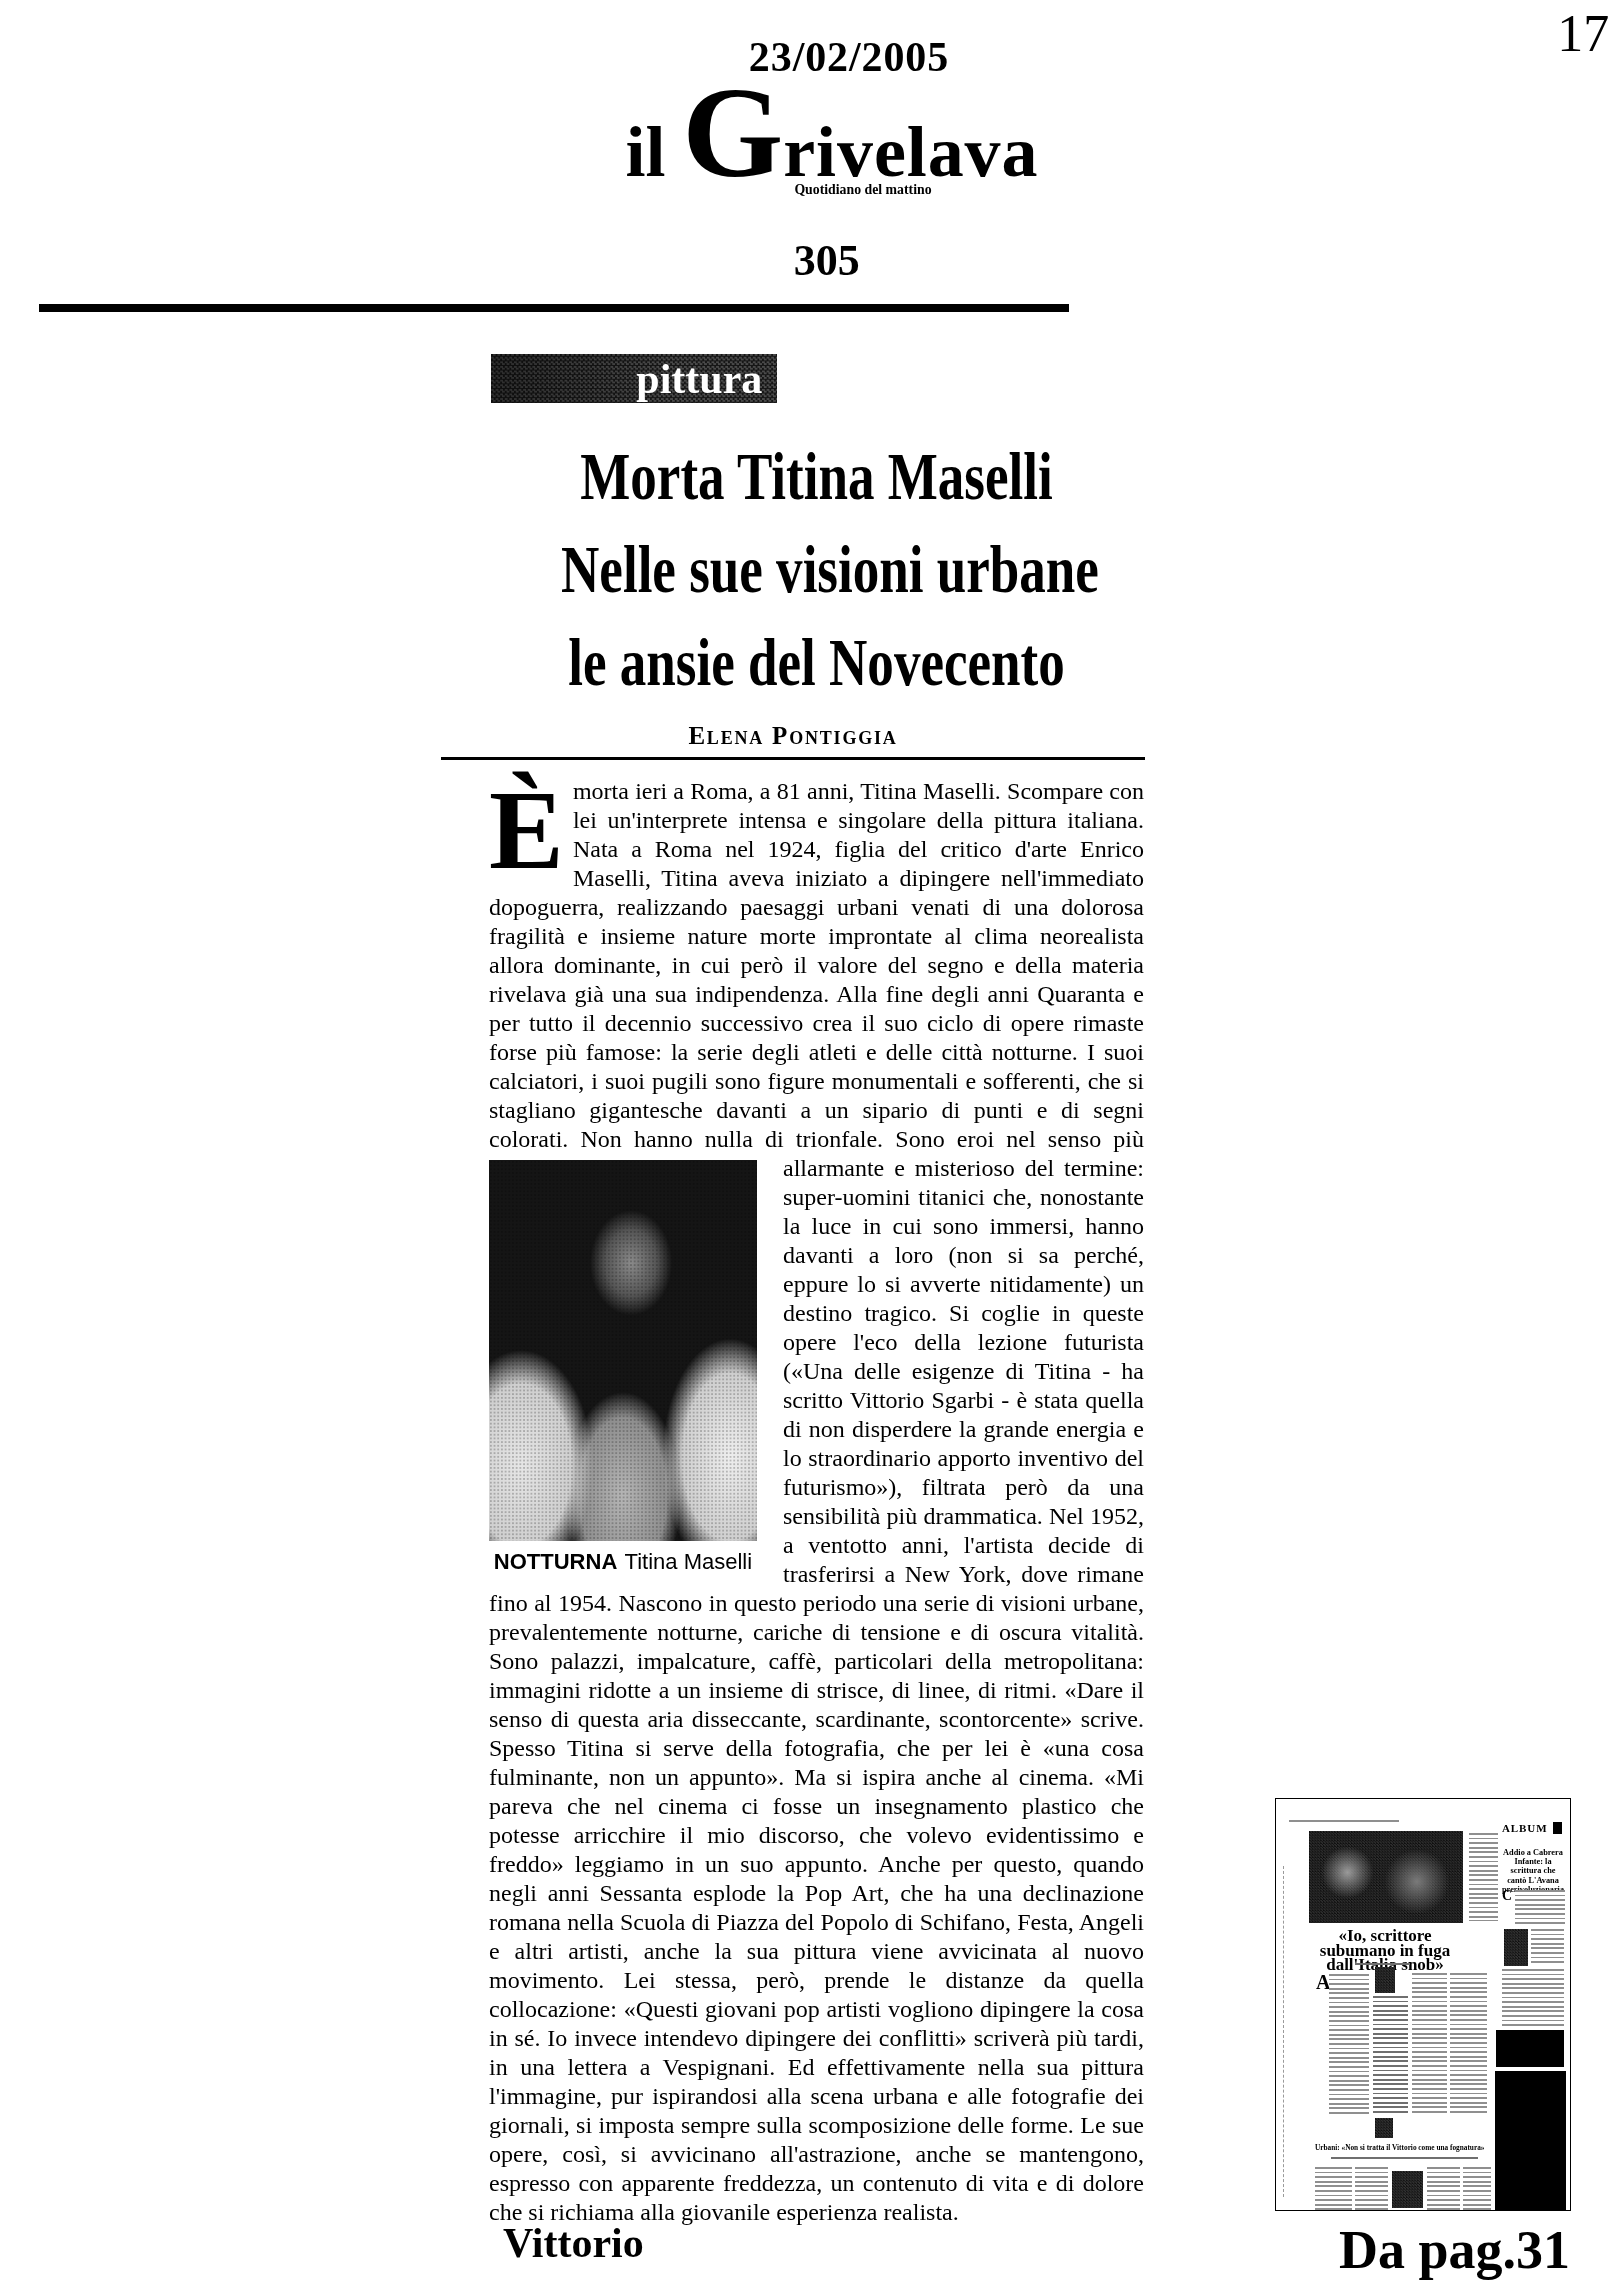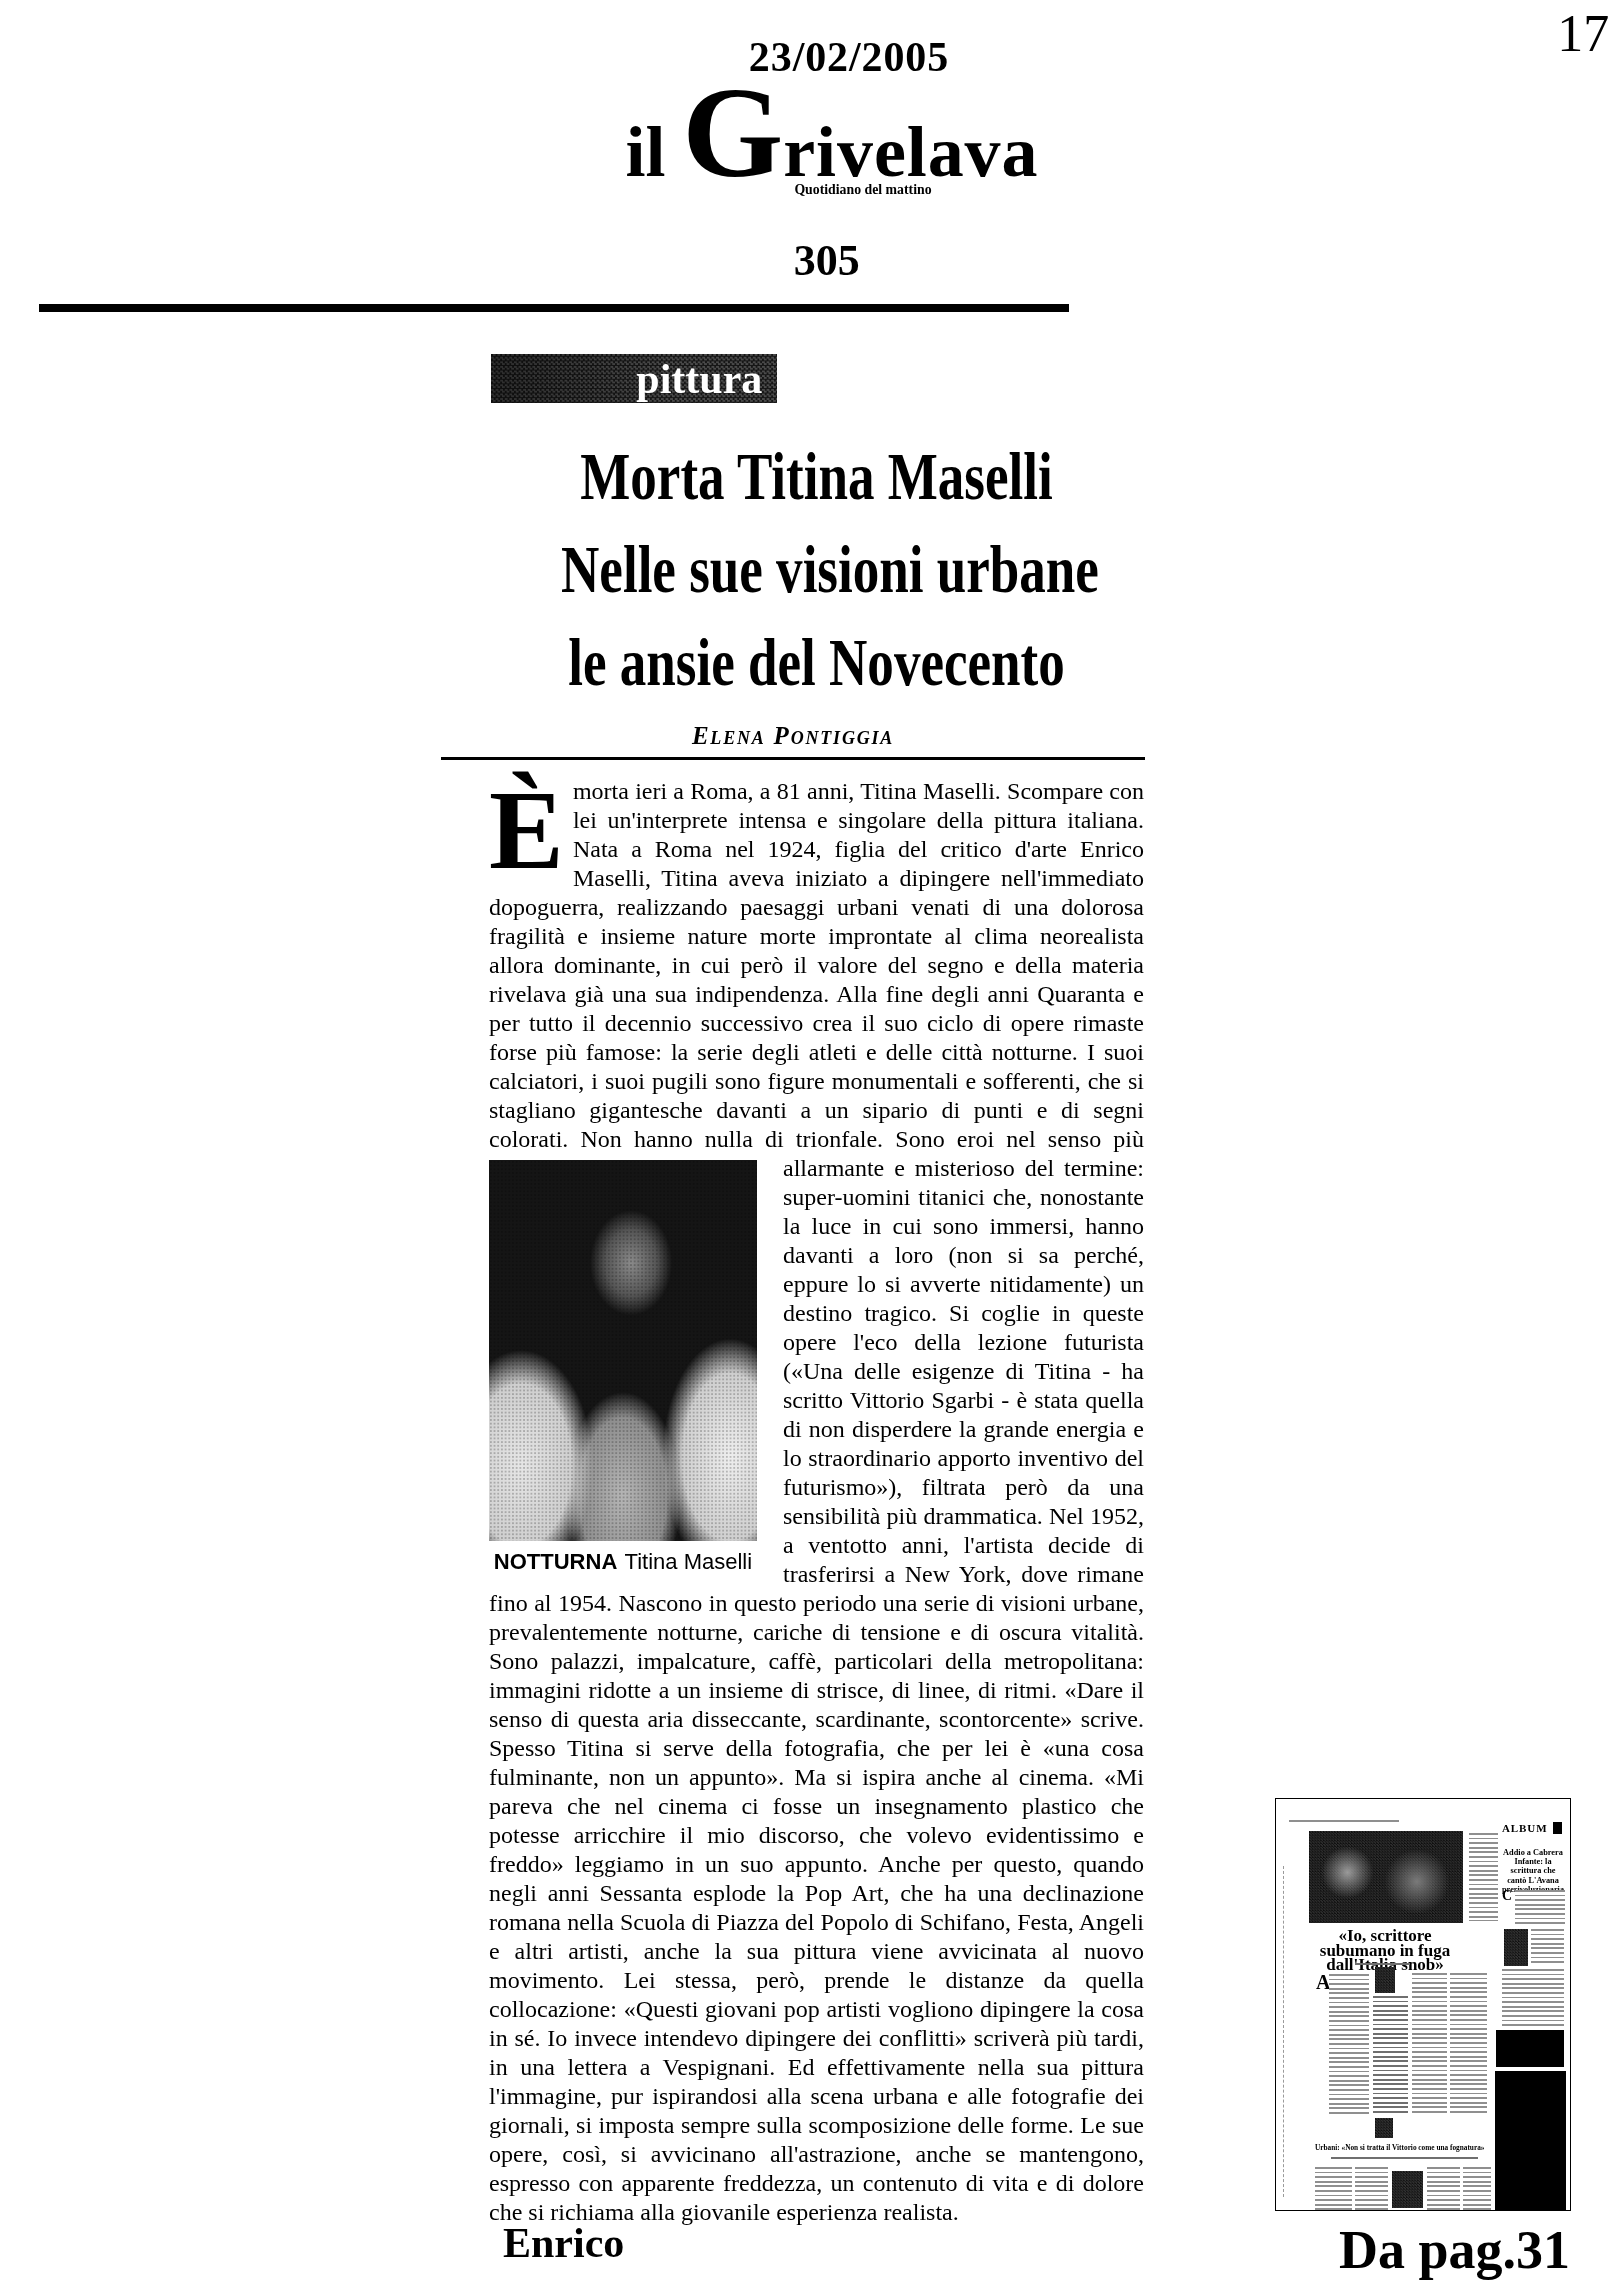--- a/index.html
+++ b/index.html
@@ -31,21 +31,21 @@
           background-size:auto,4.6px 4.6px;}
   .kicker-text{color:#fff;font-size:42px;font-weight:bold;}
 
   
   .headline{position:absolute;left:489px;top:430px;width:655px;text-align:center;}
   .hl{font-size:68px;font-weight:bold;line-height:93px;white-space:nowrap;
       transform:scaleX(.78);transform-origin:50% 50%;}
 
   
   .bylineblock{position:absolute;left:441px;top:722px;width:704px;text-align:center;
-               border-bottom:3.7px solid #000;padding-bottom:7.3px;font-style:italic;}
+               border-bottom:3.7px solid #000;padding-bottom:7.3px;}
   .byline{font-variant:small-caps;font-weight:bold;font-size:25px;letter-spacing:1.8px;}
 
   
   .bodytext{position:absolute;left:489px;top:777px;width:655px;font-size:24px;
             line-height:29px;text-align:justify;}
   .dropcap{float:left;font-size:112px;line-height:92px;font-weight:bold;margin:7.3px 9.2px 0 0;}
   .photobox{float:left;width:268px;margin:5.5px 26px 3.7px 0;}
   .photo{display:block;position:relative;width:268px;height:381px;
     background:
       radial-gradient(ellipse 57px 73px at 53% 27%, #8a8a8a 0%, #555 45%, rgba(0,0,0,0) 72%),
@@ -169,17 +169,17 @@
     <div class="m-black2"></div>
     <div class="m-bhead">Urbani: «Non si tratta il Vittorio come una fognatura»</div>
     <div class="m-bsub smudge-dark"></div>
     <div class="m-b1 smudge"></div>
     <div class="m-b2 smudge"></div>
     <div class="m-bphoto mini-dark"></div>
     <div class="m-b3 smudge"></div>
     <div class="m-b4 smudge"></div>
   </div>
 
-  <div class="cultura">Enrico</div>
+  <div class="cultura">Vittorio</div>
   <div class="dapag">Da pag.31</div>
 
 </div>
 
 
 </body></html>

